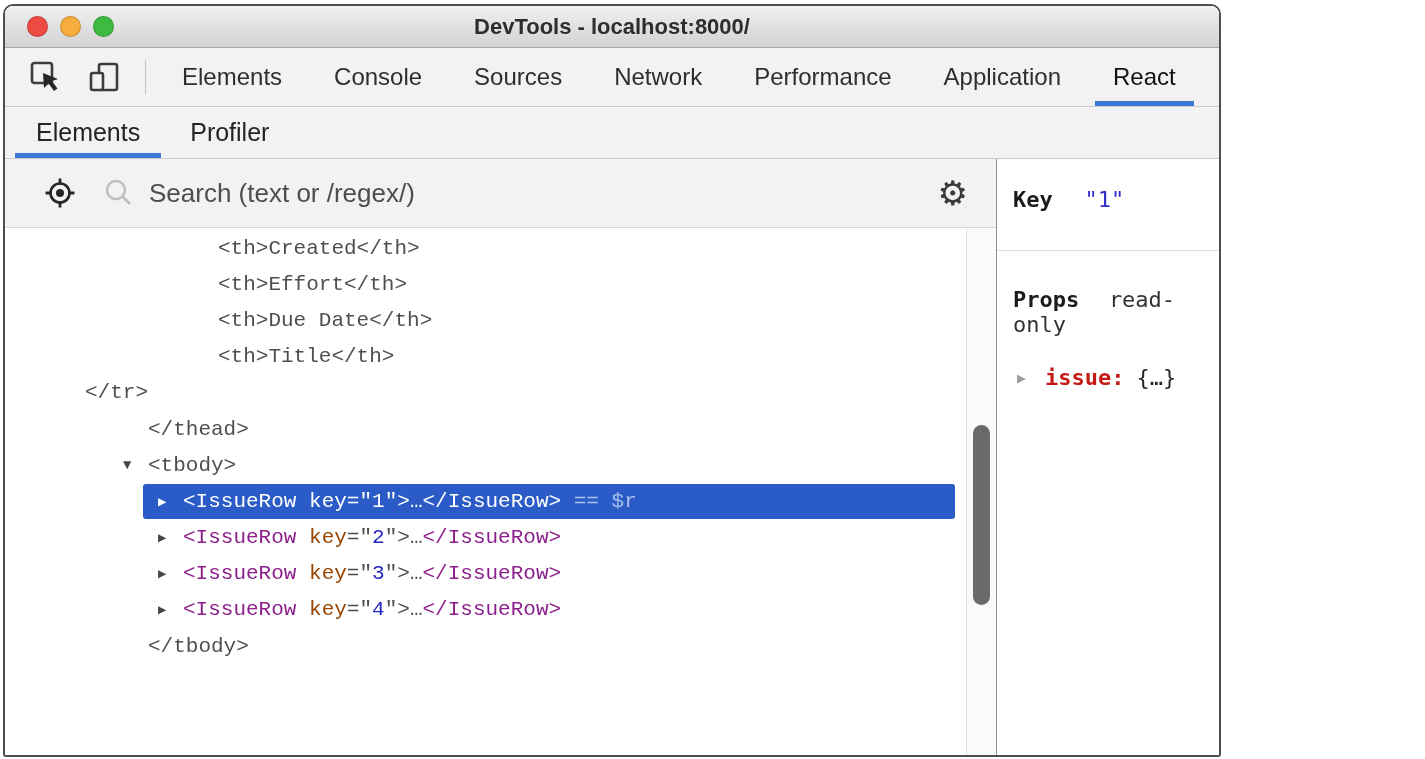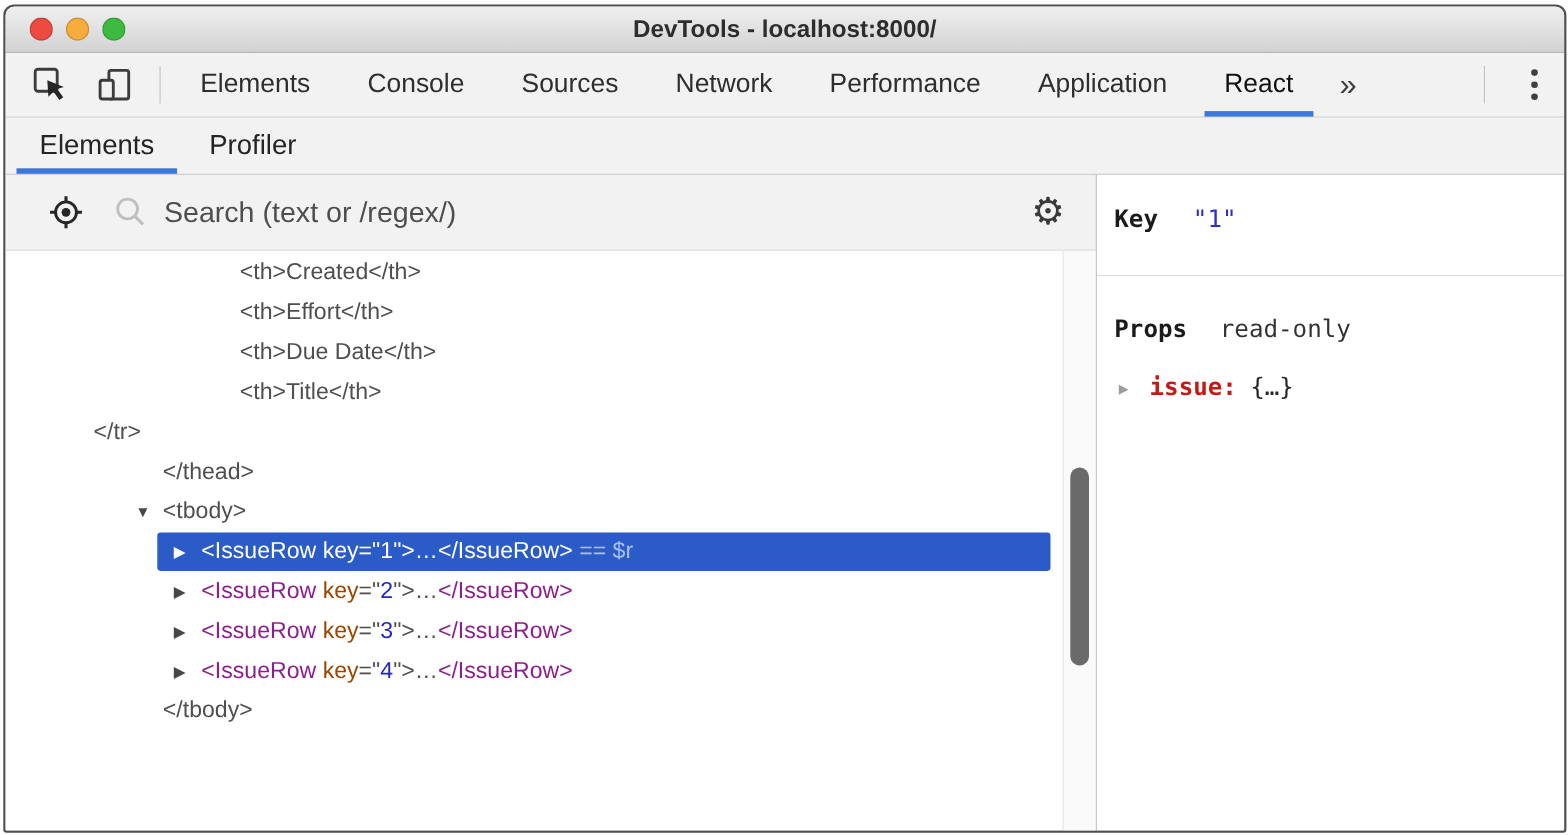--- a/index.html
+++ b/index.html
@@ -1,19 +1,19 @@
 <!DOCTYPE html>
 <html style="--accent-blue: #3b78d7; --selection-bg: #2a5bc6; --selection-meta: #a9c0ef; --component-purple: #8d1f8d; --attr-brown: #994500; --value-blue: #2525c2; --code-gray: #4f4f4f; --prop-red: #c41a16; --key-value-blue: #2e2ec9; --crumb-purple: #9c1b86; --crumb-selected-bg: #2d56be; --traffic-red: #ed4a42; --traffic-yellow: #f6ad3d; --traffic-green: #3dbb41;"><head>
 <meta charset="utf-8">
 <style>
   * { box-sizing: border-box; margin: 0; padding: 0; }
   html,body { width:1425px; height:759px; background:#fff; overflow:hidden;
     font-family:"Liberation Sans", sans-serif; }
 
-  .window { position:absolute; left:3px; top:4px; width:1421px; height:753px;
+  .window { position:absolute; left:3px; top:4px; width:1218px; height:753px;
     border:2px solid #4e4e4e; border-radius:10px 10px 3px 3px; overflow:hidden;
     background:#fff; display:flex; flex-direction:column; }
 
   
   .titlebar { flex:0 0 42px; background:linear-gradient(#f0f0f0,#d2d2d2);
     border-bottom:1px solid #a6a6a6; position:relative;
     display:flex; align-items:center; justify-content:center; }
   .lights { position:absolute; left:22px; top:0; height:100%; display:flex; align-items:center; gap:12px; }
   .light { width:21px; height:21px; border-radius:50%; border:1px solid rgba(0,0,0,.18); }
   .light.red    { background:var(--traffic-red); }
@@ -54,21 +54,21 @@
     display:flex; align-items:center; }
   .target-icon { width:34px; height:34px; margin-left:38px; flex:0 0 auto; cursor:pointer; }
   .mag-icon { width:32px; height:32px; margin-left:26px; flex:0 0 auto; }
   .search-input { flex:1; margin-left:14px; border:none; background:transparent;
     font-size:26px; color:#3c3c3c; outline:none; font-family:"Liberation Sans",sans-serif; }
   .search-input::placeholder { color:#4e4e4e; opacity:1; }
   .gear { font-size:34px; color:#3a3a3a; margin-right:28px; line-height:1; cursor:pointer; }
 
   
   .tree { flex:1; background:#fff; position:relative; overflow:hidden;
-    font-family:Liberation Sans, sans-serif; font-size:21px; padding-top:2px; }
+    font-family:Liberation Mono, monospace; font-size:21px; padding-top:2px; }
   .tree-row { height:36.2px; display:flex; align-items:center; position:relative; white-space:pre; }
   .row-content { position:relative; display:flex; align-items:center; z-index:1; }
   .arrow { display:inline-block; width:25px; font-size:14px; color:#474747; flex:0 0 auto; cursor:pointer; }
   .pill { position:absolute; left:138px; width:812px; top:1px; bottom:1px;
     background:var(--selection-bg); border-radius:3px; z-index:0; }
   .sg-p { color:var(--code-gray); }
   .sg-t { color:var(--component-purple); }
   .sg-a { color:var(--attr-brown); }
   .sg-v { color:var(--value-blue); }
   .sg-m { color:var(--selection-meta); }

